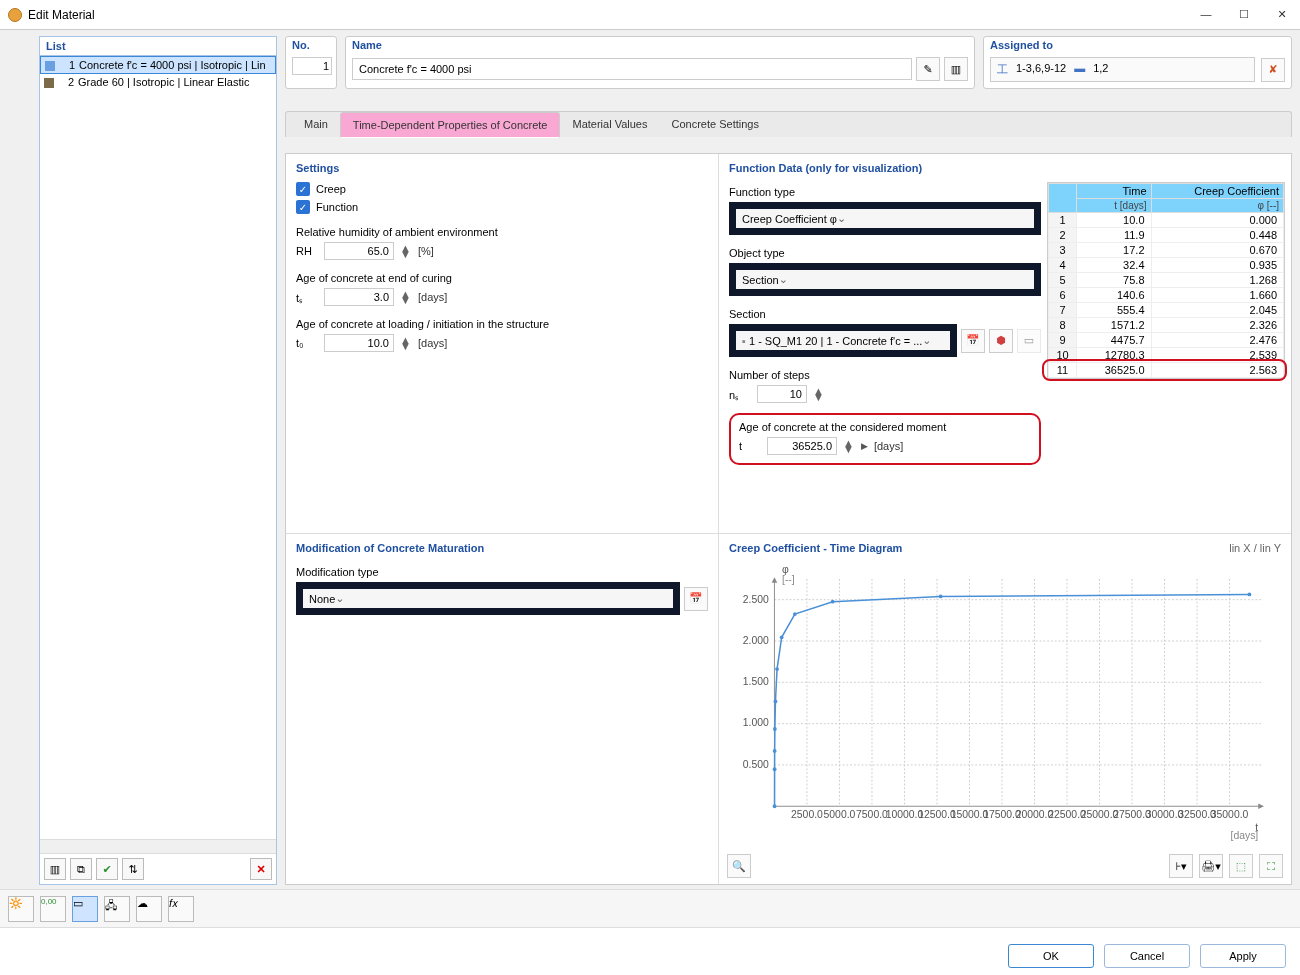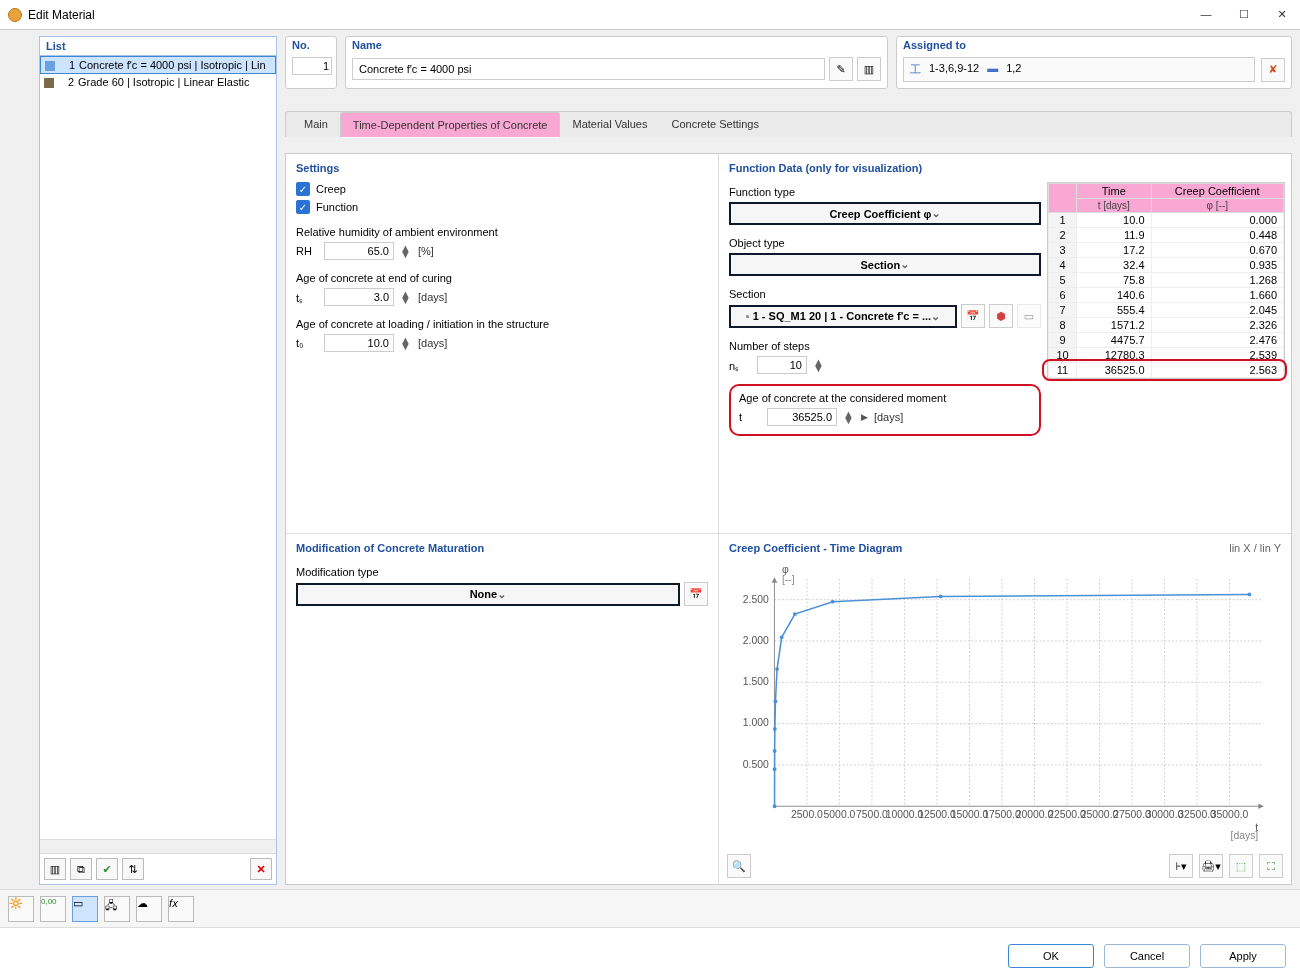--- a/index.html
+++ b/index.html
@@ -28,21 +28,21 @@
 .content-area { flex:1; padding:6px 8px 4px 4px; display:flex; flex-direction:column; gap:16px;}
 .top-fields { display:flex; gap:8px; margin-bottom:6px;}
 .field-box { background:#fff; border:1px solid #ccc; border-radius:3px; padding:2px 6px 6px 6px;}
 .field-label { color:#2050a0; font-weight:600; font-size:11px; margin-bottom:6px;}
 .no-box { width:52px;}
 .no-box input{ width:40px; text-align:right; border:1px solid #ccc; padding:2px;}
 .name-box { flex:1; min-width:0;}
 .name-row { display:flex; align-items:center; gap:4px;}
 .name-row .name-input { flex:1; border:1px solid #ccc; padding:4px 6px; background:#fff;}
 .icon-btn { width:24px; height:24px; border:1px solid #ccc; background:#fafafa; display:flex; align-items:center; justify-content:center;}
-.assigned-box { width:396px;}
+.assigned-box { width:309px;}
 .assigned-row { display:flex; align-items:center; gap:6px;}
 .assigned-input { flex:1; border:1px solid #ccc; background:#fafafa; padding:4px 6px; display:flex; gap:8px;}
 
 .tabs { display:flex; background:#eaeaea; border:1px solid #ccc; border-bottom:none; border-radius:3px 3px 0 0; padding:0 6px;}
 .tab { padding:6px 12px; cursor:default; color:#333;}
 .tab.active { background:#f9a8d4; border:1px solid #ccc; border-bottom:1px solid #fff; margin-bottom:-1px; border-radius:3px 3px 0 0;}
 
 .tab-content { flex:1; background:#fff; border:1px solid #ccc; display:grid; grid-template-columns: 433px 1fr; grid-template-rows: 380px 1fr; position:relative;}
 .panel { padding:8px 10px; overflow:hidden; position:relative;}
 .panel-title { color:#2050a0; font-weight:600; margin-bottom:8px;}
@@ -51,30 +51,30 @@
 
 .chk-row { display:flex; align-items:center; gap:6px; margin:4px 0;}
 .chk { width:14px; height:14px; background:#2a72d4; border-radius:2px; display:flex; align-items:center; justify-content:center; color:#fff; font-size:10px;}
 .form-label { margin-top:12px; margin-bottom:4px;}
 .form-row { display:flex; align-items:center; gap:6px;}
 .sym { width:22px;}
 .num-input { width:70px; border:1px solid #ccc; padding:2px 4px; text-align:right;}
 .spin { width:12px; display:flex; flex-direction:column; font-size:6px; line-height:6px; color:#666;}
 .unit { color:#333;}
 
-.select { width:100%; border:2px solid #0f172a; background:#f6f6f6; padding:3px 6px; display:flex; justify-content:center; align-items:center;font-weight:bold;}
+.select { width:100%; border:7px solid #0f172a; background:#f6f6f6; padding:3px 6px; display:flex; justify-content:flex-start; align-items:center;}
 .select .caret { color:#666;}
 .fd-row { margin-bottom:10px;}
 .section-row {display:flex; gap:4px; align-items:center;}
 .section-select { flex:1;}
 .highlight-box { border:2px solid #d01020; border-radius:10px; padding:6px 8px 8px 8px; margin-top:6px;}
 
 .table-wrap { position:absolute; top:28px; right:6px; width:238px; border:1px solid #ccc;}
 .table-wrap table { width:100%; border-collapse:collapse;}
-.table-wrap th { background:#f9a8d4; border:1px solid #ddd; padding:1px 4px; font-weight:normal; text-align:center;}
+.table-wrap th { background:#7dd3fc; border:1px solid #ddd; padding:1px 4px; font-weight:normal; text-align:right;}
 .table-wrap th.sub { font-size:10px; color:#444;}
 .table-wrap td { border:1px solid #eee; padding:1px 6px; text-align:right; background:#fff;}
 .table-wrap td.idx { background:#f4f4f4; text-align:center; width:28px;}
 .table-wrap tr.hl-row td { background:#fff;}
 .table-hl { position:absolute; border:2px solid #d01020; border-radius:8px; pointer-events:none;}
 
 .mod-panel { grid-column:1; grid-row:2;}
 .mod-select-row { display:flex; gap:4px; align-items:center;}
 
 .chart-panel { grid-column:2; grid-row:2; position:relative;}

